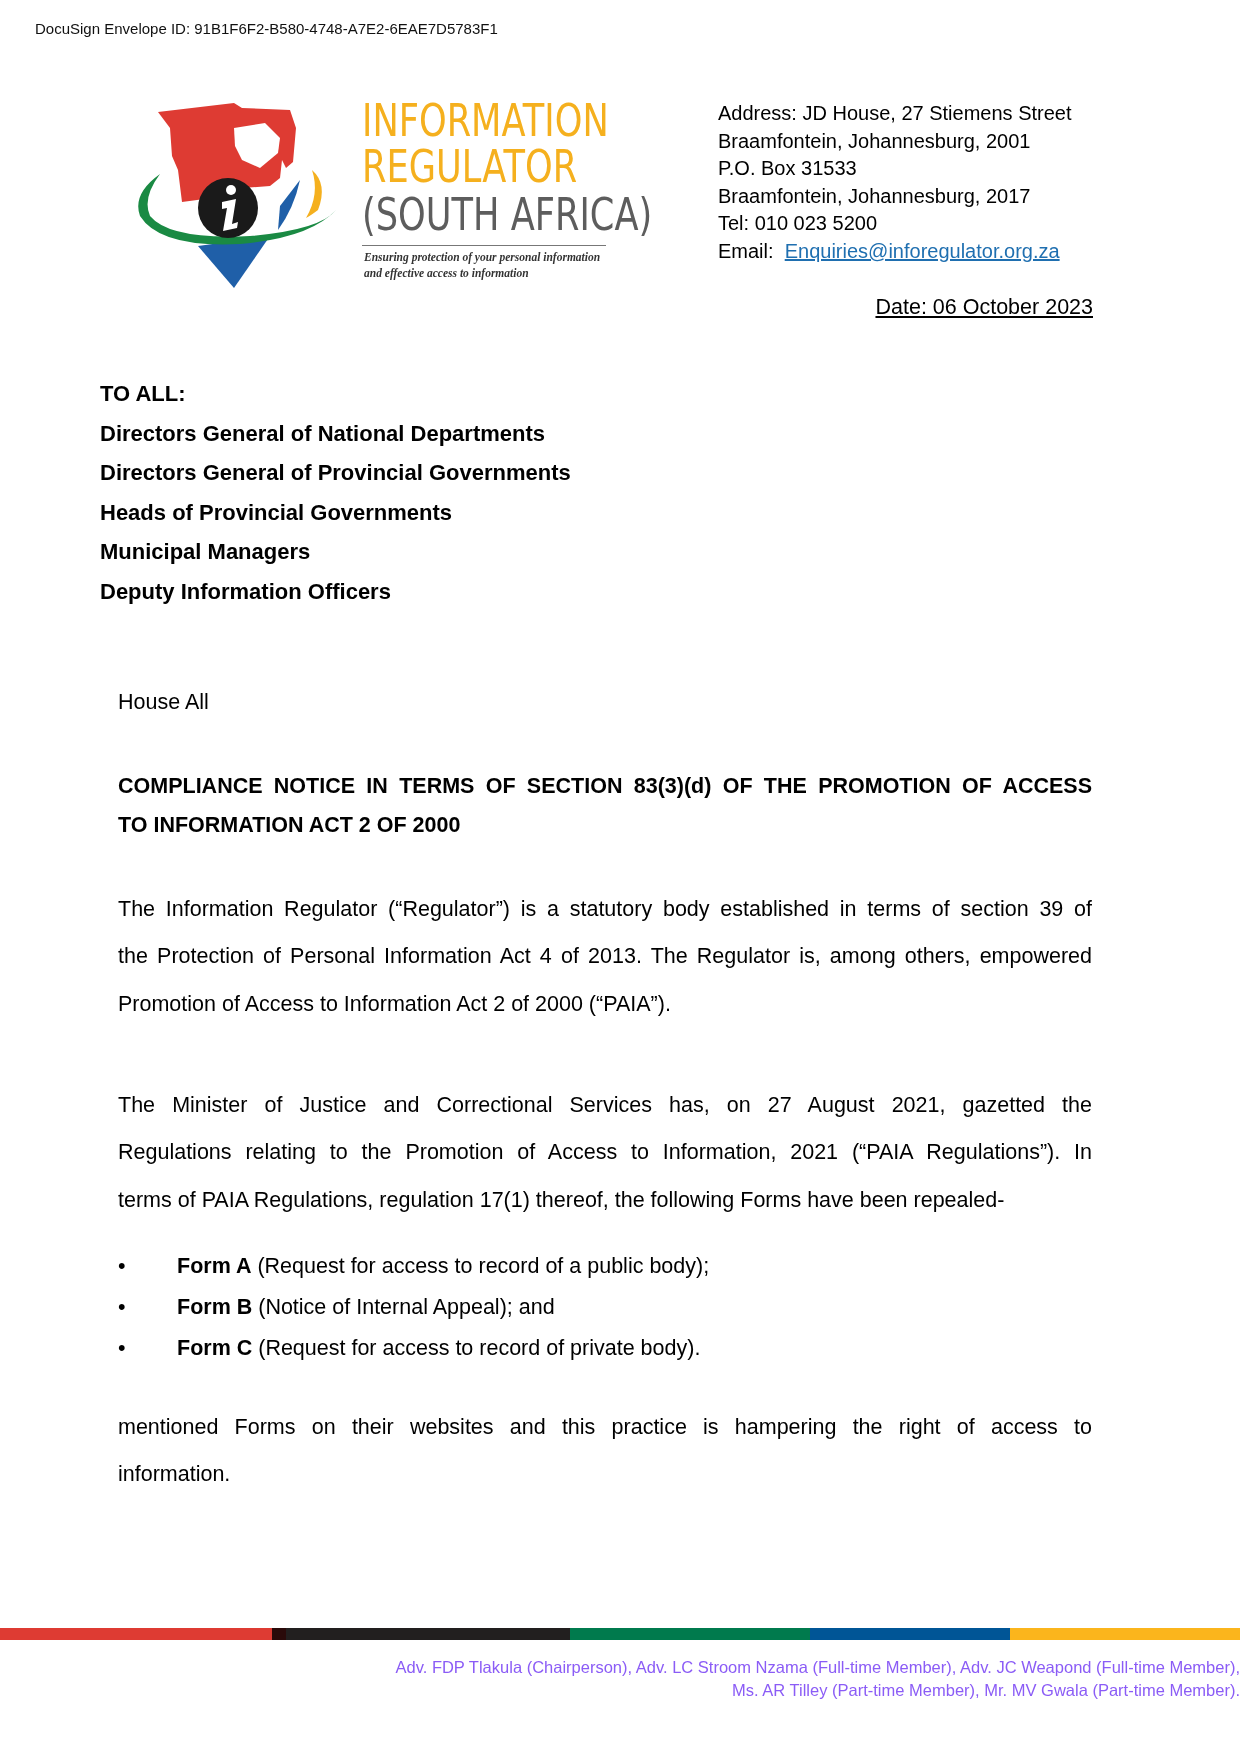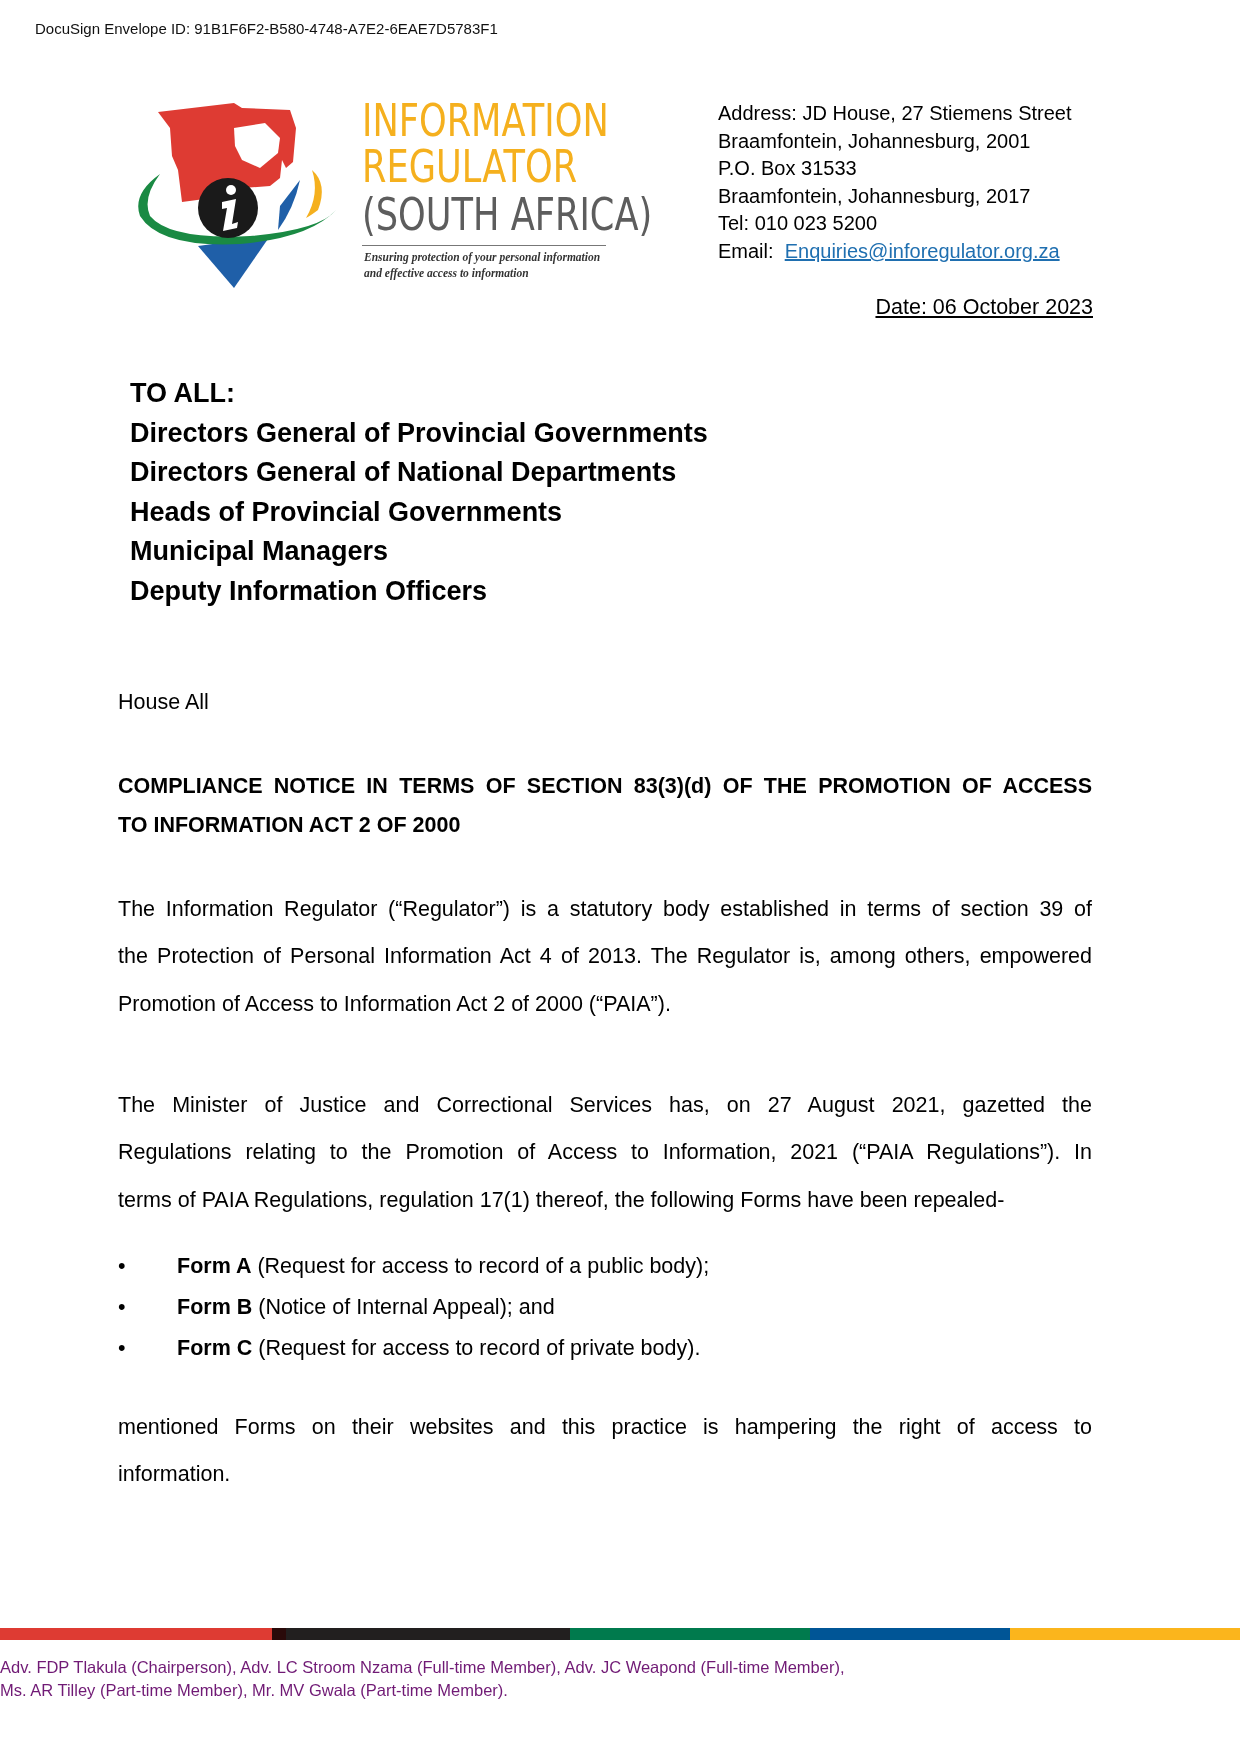--- a/index.html
+++ b/index.html
@@ -15,41 +15,41 @@
     .logo-line1, .logo-line2 { font-family: "DejaVu Sans", sans-serif; font-size: 44px; line-height: 46px; color: #f5b01e; letter-spacing: 0px; transform: scaleX(0.80); transform-origin: left; white-space: nowrap; font-weight: normal; }
     .logo-line3 { font-family: "DejaVu Sans", sans-serif; font-size: 44px; line-height: 50px; color: #5d5d5d; transform: scaleX(0.80); transform-origin: left; white-space: nowrap; }
     .logo-rule { position: absolute; left: 232px; top: 147px; width: 244px; height: 1px; background: #777; }
     .logo-tagline { position: absolute; left: 234px; top: 151px; font-family: "Liberation Serif", serif; font-style: italic; font-weight: bold; font-size: 11.5px; line-height: 16px; color: #333; white-space: nowrap; }
 
     
     .address { position: absolute; left: 718px; top: 100px; font-size: 20px; line-height: 27.6px; color: #000; white-space: nowrap; }
     .address .email-link { color: #1f6fb0; text-decoration: underline; }
     .date { position: absolute; right: 147px; top: 295px; font-size: 21.5px; white-space: nowrap; text-decoration: underline; }
 
-    .recipients { position: absolute; left: 130px; top: 374px; font-weight: bold; font-size: 27px; line-height: 39.5px; white-space: nowrap; }
+    .recipients { position: absolute; left: 100px; top: 374px; font-weight: bold; font-size: 22px; line-height: 39.5px; white-space: nowrap; }
 
     .salutation { position: absolute; left: 118px; top: 690px; font-size: 21.5px; }
 
     .heading { position: absolute; left: 118px; top: 767px; width: 974px; font-weight: bold; font-size: 21.5px; line-height: 39px; }
     .heading .hl { display: block; white-space: nowrap; }
     .heading .hl.first { text-align: justify; text-align-last: justify; }
 
     .para { position: absolute; left: 118px; width: 974px; font-size: 21.5px; line-height: 39.3px; }
     .para .ln { display: block; white-space: nowrap; margin-top: 8px; }
     .para .ln.j { text-align: justify; text-align-last: justify; white-space: normal; }
 
     .bullets { position: absolute; left: 118px; top: 1246px; font-size: 21.5px; line-height: 41px; }
     .bullet-item { position: relative; padding-left: 59px; white-space: nowrap; }
     .bullet-dot { position: absolute; left: 0; top: 0; }
     .bullet-item b { font-weight: bold; }
 
     .stripe { position: absolute; left: 0; top: 1628px; height: 12px; width: 1240px; display: flex; }
     .stripe div { height: 12px; }
 
-    .footer { position: absolute; left: 0; top: 1656px; width: 1240px; text-align: left; font-size: 16.5px; line-height: 23px; color: #701a75; }
+    .footer { position: absolute; left: 0; top: 1656px; width: 1240px; text-align: right; font-size: 16.5px; line-height: 23px; color: #8b5cf6; }
   </style>
 </head>
 <body>
 
 <div class="envelope">DocuSign Envelope ID: 91B1F6F2-B580-4748-A7E2-6EAE7D5783F1</div>
 
 <div class="logo">
   <svg width="230" height="190" viewBox="0 0 230 190">
 
     <path d="M28 14 L104 5 L112 10 L160 12 L166 30 L163 64 L156 70 L152 62 L150 80 L140 88 L112 90 L82 100 L52 104 L48 72 L42 58 L40 30 Z" fill="#de3b33"></path>
@@ -88,22 +88,22 @@
   <div>
     <span>Email:</span>&nbsp;
     <a class="email-link">Enquiries@inforegulator.org.za</a>
   </div>
 </div>
 
 <div class="date">Date: 06 October 2023</div>
 
 <div class="recipients">
   <div>TO ALL:</div>
+  <div>Directors General of National Departments</div>
   <div>Directors General of Provincial Governments</div>
-  <div>Directors General of National Departments</div>
   <div>Heads of Provincial Governments</div>
   <div>Municipal Managers</div>
   <div>Deputy Information Officers</div>
 </div>
 
 <div class="salutation">House All</div>
 
 <div class="heading">
   <span class="hl first">COMPLIANCE NOTICE IN TERMS OF SECTION 83(3)(d) OF THE PROMOTION OF ACCESS</span>
   <span class="hl">TO INFORMATION ACT 2 OF 2000</span>

